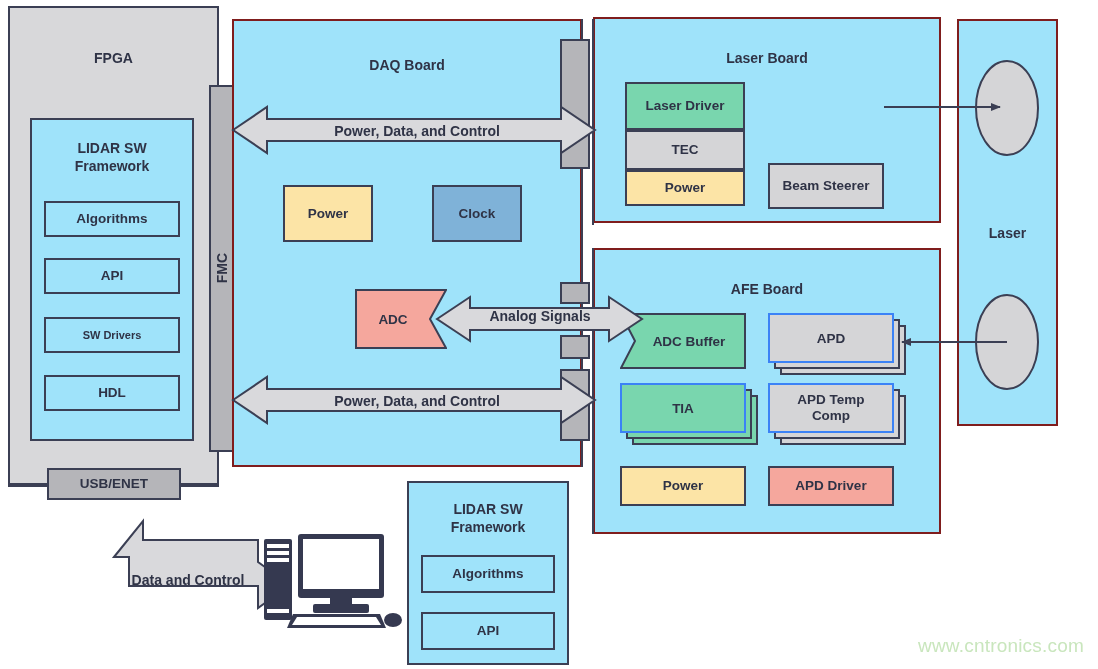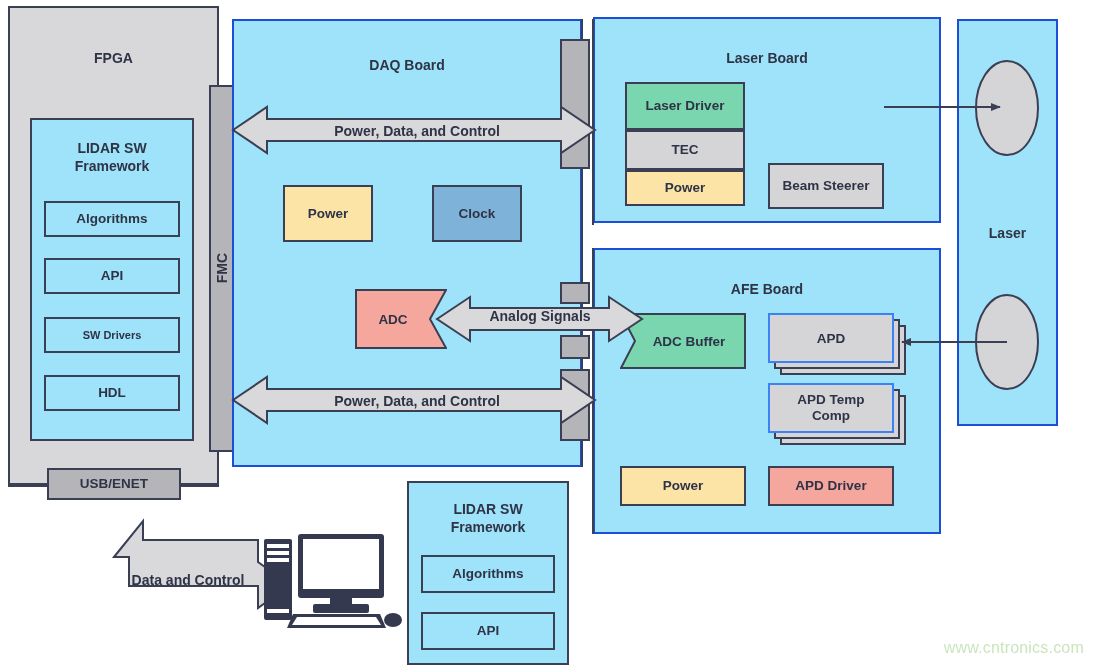--- a/index.html
+++ b/index.html
@@ -25,21 +25,21 @@
     border: 2px solid #3b3f54;
     display: flex;
     align-items: center;
     justify-content: center;
     text-align: center;
     color: #2f3346;
     font-weight: bold;
     line-height: 1.15;
   }
   .board {
-    border: 2px solid #1d4ed8;
+    border: 2px solid #7f1d1d;
     background: #9fe3fa;
   }
   .board-title {
     position: absolute;
     left: 0; right: 0;
     text-align: center;
     font-weight: bold;
     color: #2f3346;
     font-size: 14px;
   }
@@ -82,21 +82,21 @@
   .vert-label {
     writing-mode: vertical-rl;
     transform: rotate(180deg);
     font-weight: bold;
     color: #2f3346;
     font-size: 14px;
   }
 
   .watermark {
     color: #c9e6bd;
-    font-size: 16px;
+    font-size: 19px;
     letter-spacing: .2px;
     white-space: nowrap;
   }
 
   svg.overlay {
     position: absolute;
     left: 0; top: 0;
     width: 1098px;
     height: 669px;
     pointer-events: none;
@@ -175,20 +175,25 @@
     </svg>
     <div style="position:absolute;left:12px;top:0;width:114px;height:56px;display:flex;align-items:center;justify-content:center;font-weight:bold;font-size:13.5px;color:#2f3346;">ADC Buffer</div>
   </div>
 
   <div class="stackwrap" style="left:768px; top:313px; width:126px; height:56px;">
     <div class="shadow" style="left:12px; top:12px; width:126px; height:50px;"></div>
     <div class="shadow" style="left:6px; top:6px; width:126px; height:50px;"></div>
     <div class="front c-gray" style="width:126px; height:50px; font-size:13.5px;">APD</div>
   </div>
 
+  <div class="stackwrap" style="left:620px; top:383px; width:126px; height:62px;">
+    <div class="shadow g" style="left:12px; top:12px; width:126px; height:50px;"></div>
+    <div class="shadow g" style="left:6px; top:6px; width:126px; height:50px;"></div>
+    <div class="front c-green" style="width:126px; height:50px; font-size:13.5px;">TIA</div>
+  </div>
 
   <div class="stackwrap" style="left:768px; top:383px; width:126px; height:44px;">
     <div class="shadow" style="left:12px; top:12px; width:126px; height:50px;"></div>
     <div class="shadow" style="left:6px; top:6px; width:126px; height:50px;"></div>
     <div class="front c-gray" style="width:126px; height:50px; font-size:13.5px; flex-direction:column; line-height:1.2;">
       <span>APD Temp</span>
       <span>Comp</span>
     </div>
   </div>
 

